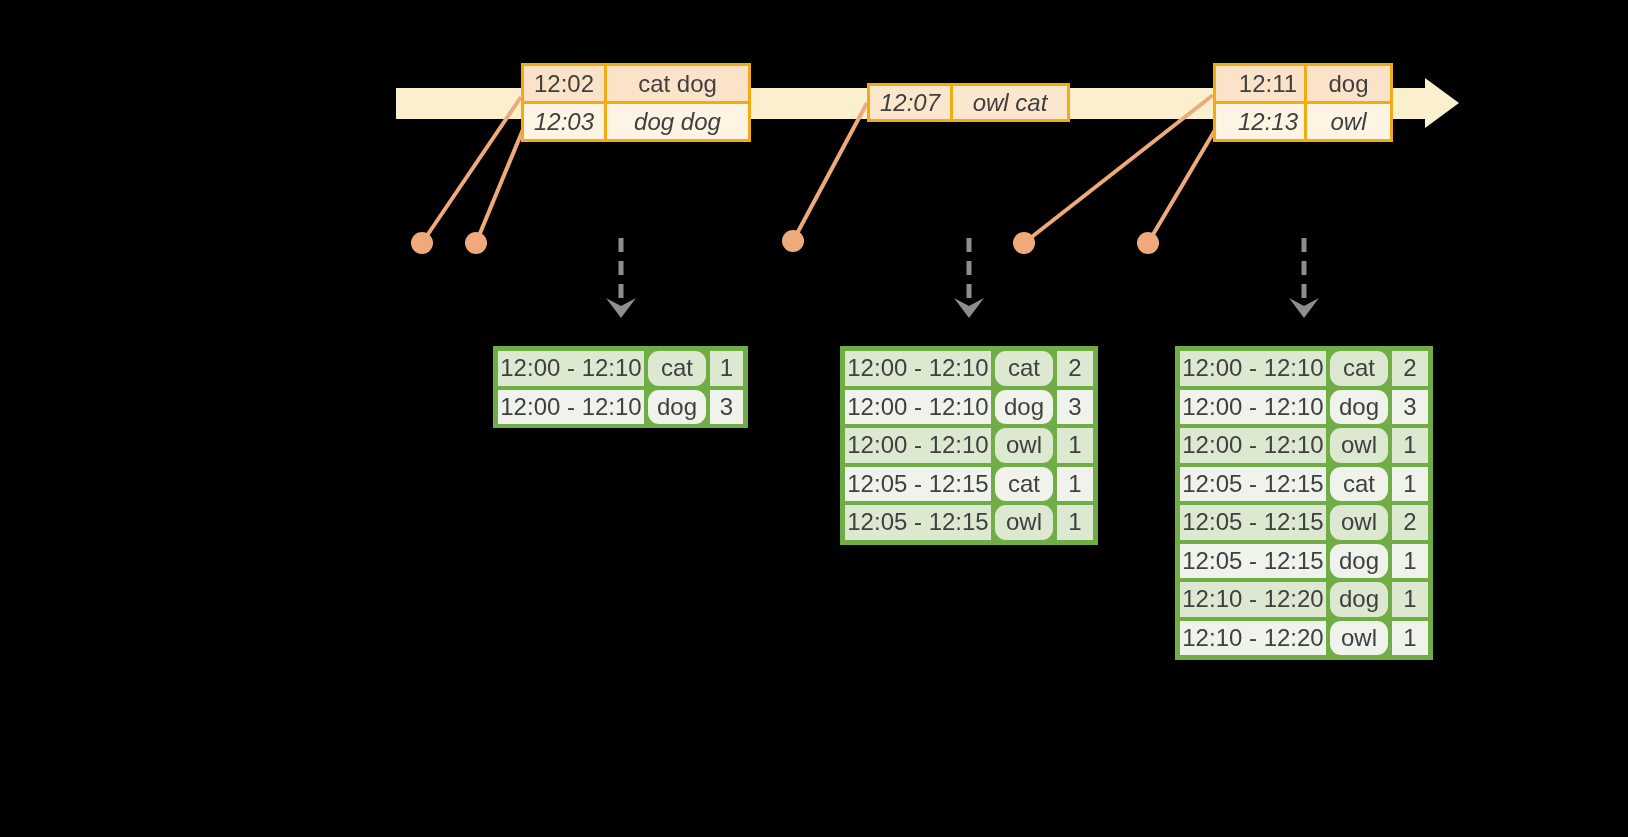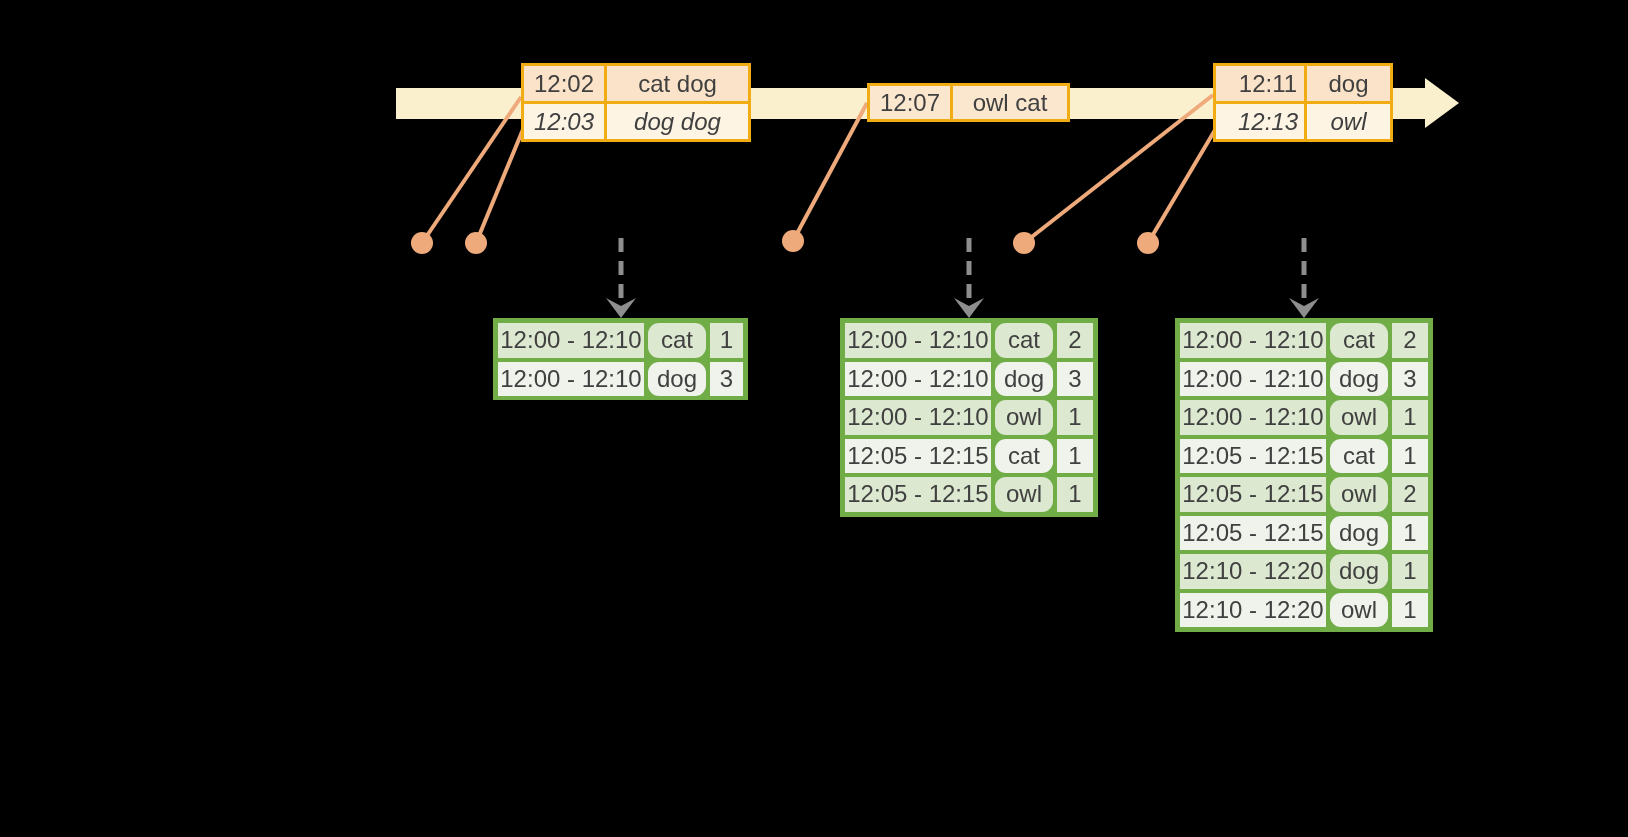--- a/index.html
+++ b/index.html
@@ -18,21 +18,21 @@
   .etable .row{display:flex;gap:3px;height:35px;}
   .etable .cell{display:flex;align-items:center;justify-content:center;font-size:24px;}
   .etable .c-time{width:80px;flex:none;}
   .etable .c-words{flex:1;}
   .fill-dark{background:#FAE3C8;}
   .fill-light{background:#FDF4E4;font-style:italic;}
   .fill-mid{background:#FBE7CE;}
   #etable2 .row{height:33px;}
   #etable3 .c-time{width:72px;padding-left:16px;}
   
-  .gtable{position:absolute;z-index:2;background:#70AD47;display:flex;flex-direction:column;gap:4px;padding:5px;box-sizing:border-box;}
+  .gtable{position:absolute;z-index:2;background:#70AD47;display:flex;flex-direction:column;gap:4px;padding:5px;box-sizing:border-box;margin-top:28px;}
   .gtable .row{display:flex;gap:4px;height:34.5px;flex:none;}
   .gtable .cell{display:flex;align-items:center;justify-content:center;font-size:24px;}
   .gtable .c-window{width:146px;flex:none;}
   .gtable .c-word{width:58px;flex:none;border-radius:11px;}
   .gtable .c-count{flex:1;}
   .g-dark{background:#DCE8D0;}
   .g-light{background:#EFF3EB;}
 </style>
 </head>
 <body>
@@ -68,21 +68,21 @@
     <div class="row">
       <div class="cell c-time fill-dark">12:02</div>
       <div class="cell c-words fill-dark">cat dog</div>
     </div>
     <div class="row">
       <div class="cell c-time fill-light">12:03</div>
       <div class="cell c-words fill-light">dog dog</div>
     </div>
   </div>
 
-  <div id="etable2" class="etable" style="left:867px;top:83px;width:203px;height:39px;">
+  <div id="etable2" class="etable" style="left:867px;top:83px;width:203px;height:39px;font-style:italic;">
     <div class="row">
       <div class="cell c-time fill-mid">12:07</div>
       <div class="cell c-words fill-mid">owl cat</div>
     </div>
   </div>
 
   <div id="etable3" class="etable" style="left:1213px;top:63px;width:180px;height:79px;">
     <div class="row">
       <div class="cell c-time fill-dark">12:11</div>
       <div class="cell c-words fill-dark">dog</div>

